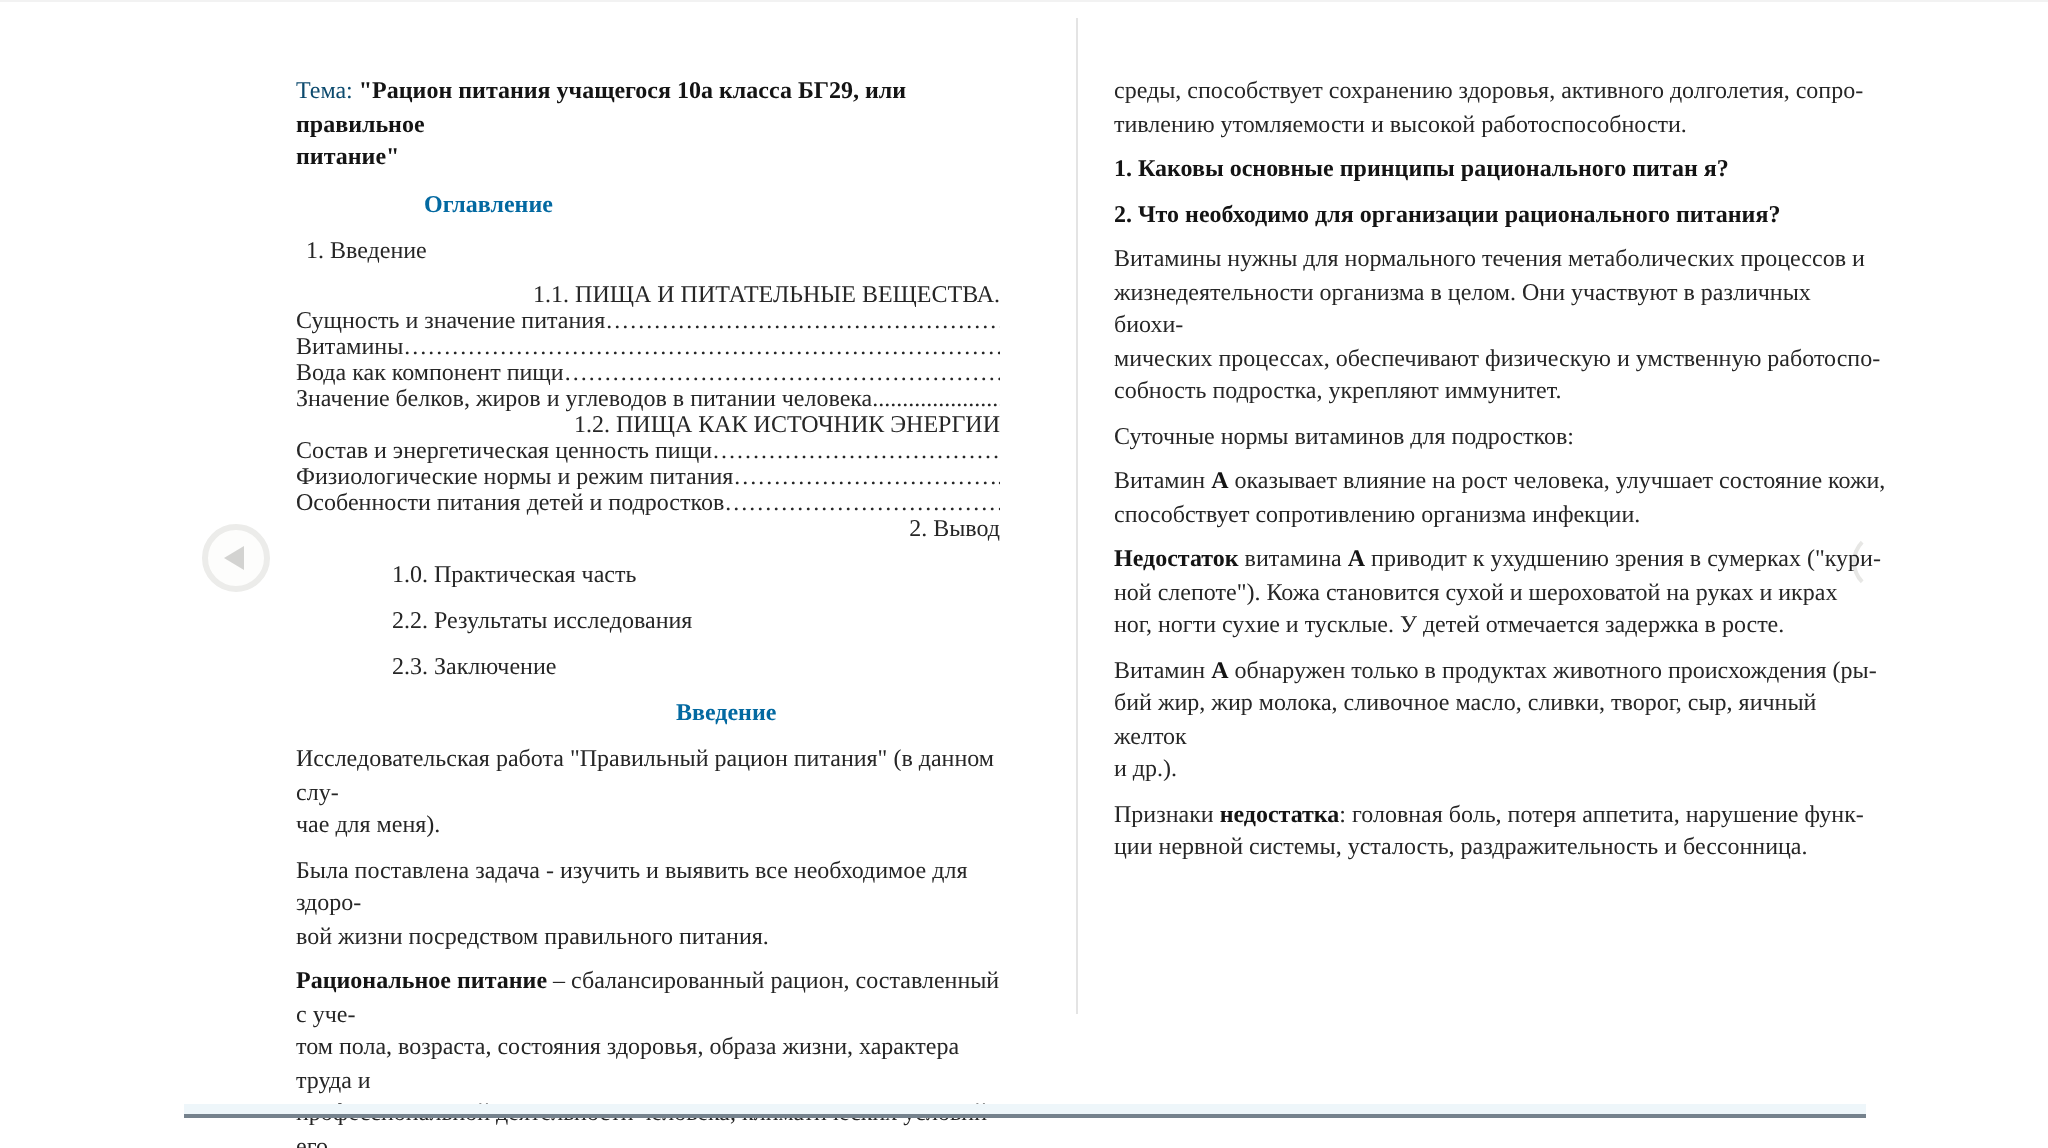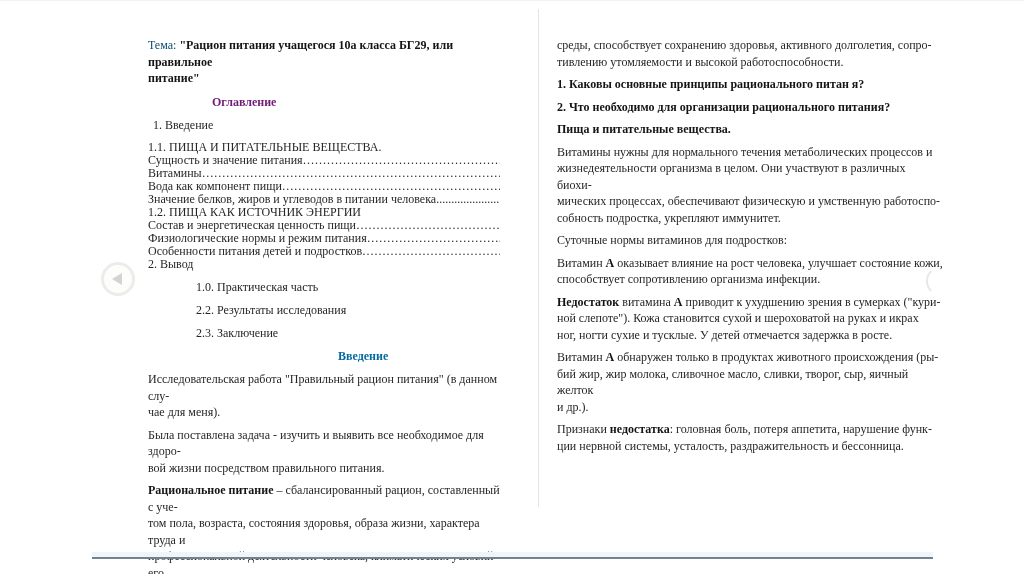--- a/index.html
+++ b/index.html
@@ -8,24 +8,24 @@
     font-family:"Liberation Serif", serif; font-size:12px; color:#262626;
     overflow:hidden; border-top:1px solid #f2f2f2;
   }
   .col { position:absolute; top:36px; line-height:16.5px; }
   .col-left  { left:148px; width:352px; }
   .col-right { left:557px; width:386px; }
   .para { margin:0 0 6px 0; }
   .para b, b { font-weight:bold; color:#141414; }
   .muted { color:#0c4a6e; }
   .title-block { margin-bottom:7px; }
-  .toc-heading { font-weight:bold; color:#701a75; margin:0 0 7px 64px; }
+  .toc-heading { font-weight:bold; color:#0369a1; margin:0 0 7px 64px; }
   .toc-intro { margin:0 0 7px 0; padding-left:5px; }
   .toc { line-height:13px; margin-bottom:8px; }
-  .toc-line { white-space:nowrap; overflow:hidden; }
+  .toc-line { white-space:nowrap; overflow:hidden;text-align:right; }
   .sub-item { margin:0 0 6.5px 48px; }
   .intro-heading { font-weight:bold; color:#0369a1; margin:2px 0 7px 190px; }
   .divider { position:absolute; left:538px; top:8px; width:1px; height:498px; }
   .rule-tint { position:absolute; left:92px; top:551px; width:841px; height:5px; }
   .rule { position:absolute; left:92px; top:556px; width:841px; height:2px; }
   .nav-prev {
     position:absolute; left:101px; top:261px; width:34px; height:34px;
     border-radius:50%; background:#fdfdfc; border:3px solid #ececea;
     display:flex; align-items:center; justify-content:center;
     padding:0; cursor:pointer;
@@ -82,21 +82,20 @@
 
     <p class="para"><span>Исследовательская работа "Правильный рацион питания" (в данном слу-</span><br><span>чае для меня).</span></p>
     <p class="para"><span>Была поставлена задача - изучить и выявить все необходимое для здоро-</span><br><span>вой жизни посредством правильного питания.</span></p>
     <p class="para"><b>Рациональное питание</b><span> – сбалансированный рацион, составленный с уче-</span><br><span>том пола, возраста, состояния здоровья, образа жизни, характера труда и</span><br><span>профессиональной деятельности человека, климатических условий его</span><br><br></p>
   </div>
 
   <div class="col col-right">
     <p class="para"><span>среды, способствует сохранению здоровья, активного долголетия, сопро-</span><br><span>тивлению утомляемости и высокой работоспособности.</span></p>
     <p class="para"><b>1. Каковы основные принципы рационального питан я?</b></p>
     <p class="para"><b>2. Что необходимо для организации рационального питания?</b></p>
-    <p class="para"><b>Пища и питательные вещества.</b></p>
     <p class="para"><span>Витамины нужны для нормального течения метаболических процессов и</span><br><span>жизнедеятельности организма в целом. Они участвуют в различных биохи-</span><br><span>мических процессах, обеспечивают физическую и умственную работоспо-</span><br><span>собность подростка, укрепляют иммунитет.</span></p>
     <p class="para"><span>Суточные нормы витаминов для подростков:</span></p>
     <p class="para"><span>Витамин </span><b>А</b><span> оказывает влияние на рост человека, улучшает состояние кожи,</span><br><span>способствует сопротивлению организма инфекции.</span></p>
     <p class="para"><b>Недостаток</b><span> витамина </span><b>А</b><span> приводит к ухудшению зрения в сумерках ("кури-</span><br><span>ной слепоте").  Кожа становится сухой и шероховатой на руках и икрах</span><br><span>ног,  ногти сухие и тусклые. У детей отмечается задержка в росте.</span></p>
     <p class="para"><span>Витамин </span><b>А</b><span> обнаружен только в продуктах животного происхождения (ры-</span><br><span>бий жир, жир молока, сливочное масло, сливки, творог, сыр, яичный желток</span><br><span>и др.).</span></p>
     <p class="para"><span>Признаки </span><b>недостатка</b><span>: головная боль, потеря аппетита, нарушение функ-</span><br><span>ции нервной системы, усталость, раздражительность и бессонница.</span></p>
   </div>
 
   <div class="rule-tint" style="background: rgb(238, 246, 250);"></div>
   <div class="rule" style="background: rgb(117, 130, 141);"></div>

